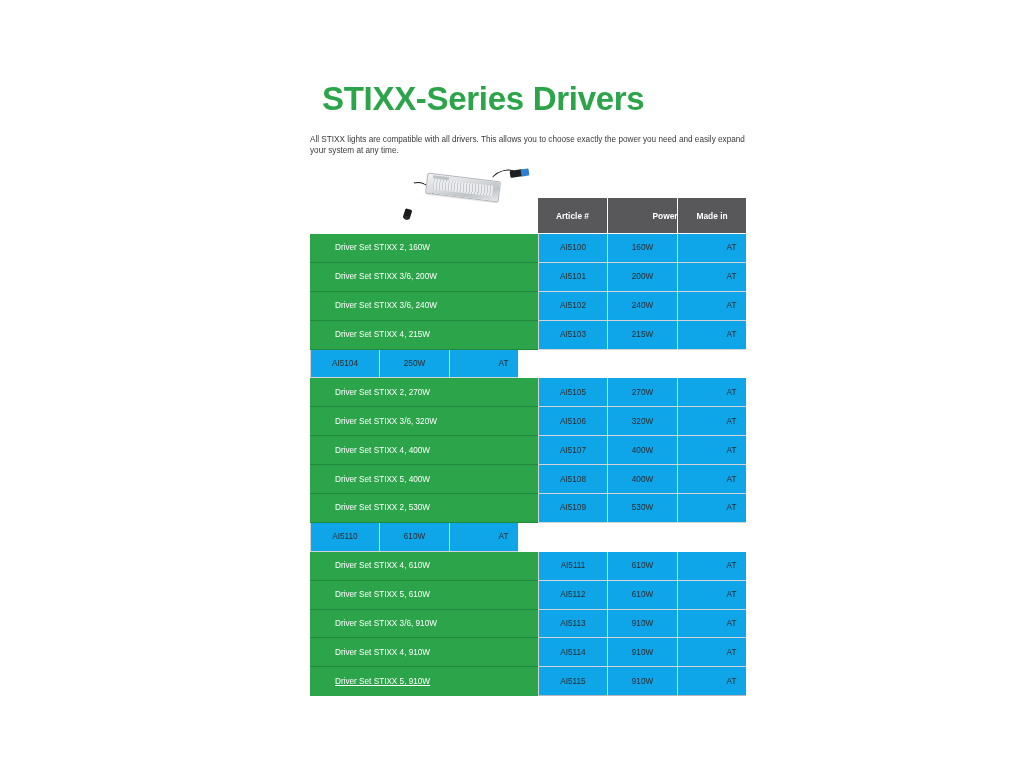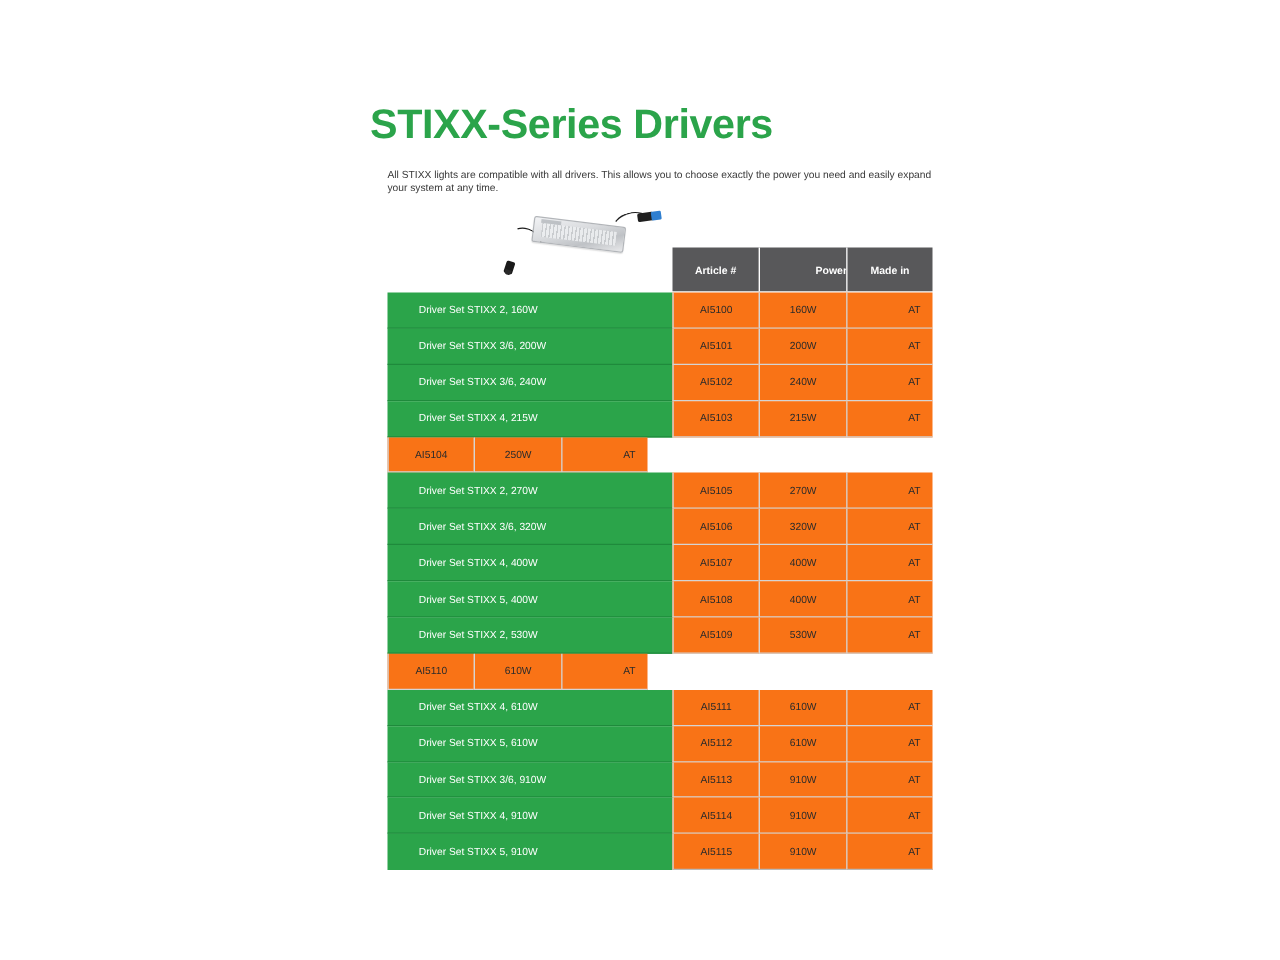--- a/index.html
+++ b/index.html
@@ -16,21 +16,21 @@
   .page {
     position: relative;
     width: 1024px;
     height: 768px;
     background: #ffffff;
   }
 
   
   .title {
     position: absolute;
-    left: 296px;
+    left: 322px;
     top: 80px;
     font-size: 33px;
     font-weight: bold;
     color: #2ba44a;
     letter-spacing: -0.3px;
     white-space: nowrap;
   }
   .subtitle {
     position: absolute;
     left: 310px;
@@ -187,29 +187,30 @@
     color: #ffffff;
     font-size: 8.2px;
     display: flex;
     align-items: center;
     padding-left: 25px;
     box-sizing: border-box;
     border-bottom: 1px solid #1f8a3c;
   }
   .row:last-child .cell-name {
     border-bottom: none;
+    text-decoration: underline;
   }
   .cell {
     color: #2b2b2b;
     font-size: 8.2px;
     display: flex;
     align-items: center;
     justify-content: center;
     box-sizing: border-box;
-    background: #f97316;
+    background: #0ea5e9;
     border-bottom: 1px solid #d4d4d4;
     border-left: 1px solid #d4d4d4;
   }
   .cell.col-article { width: 69px; }
   .cell.col-power   { width: 70px; }
   .cell.col-made    { width: 69px; padding-left: 39px; }
   .row:last-child .cell {
     border-bottom: 1px solid #b8b8b8;
   }
 </style>

